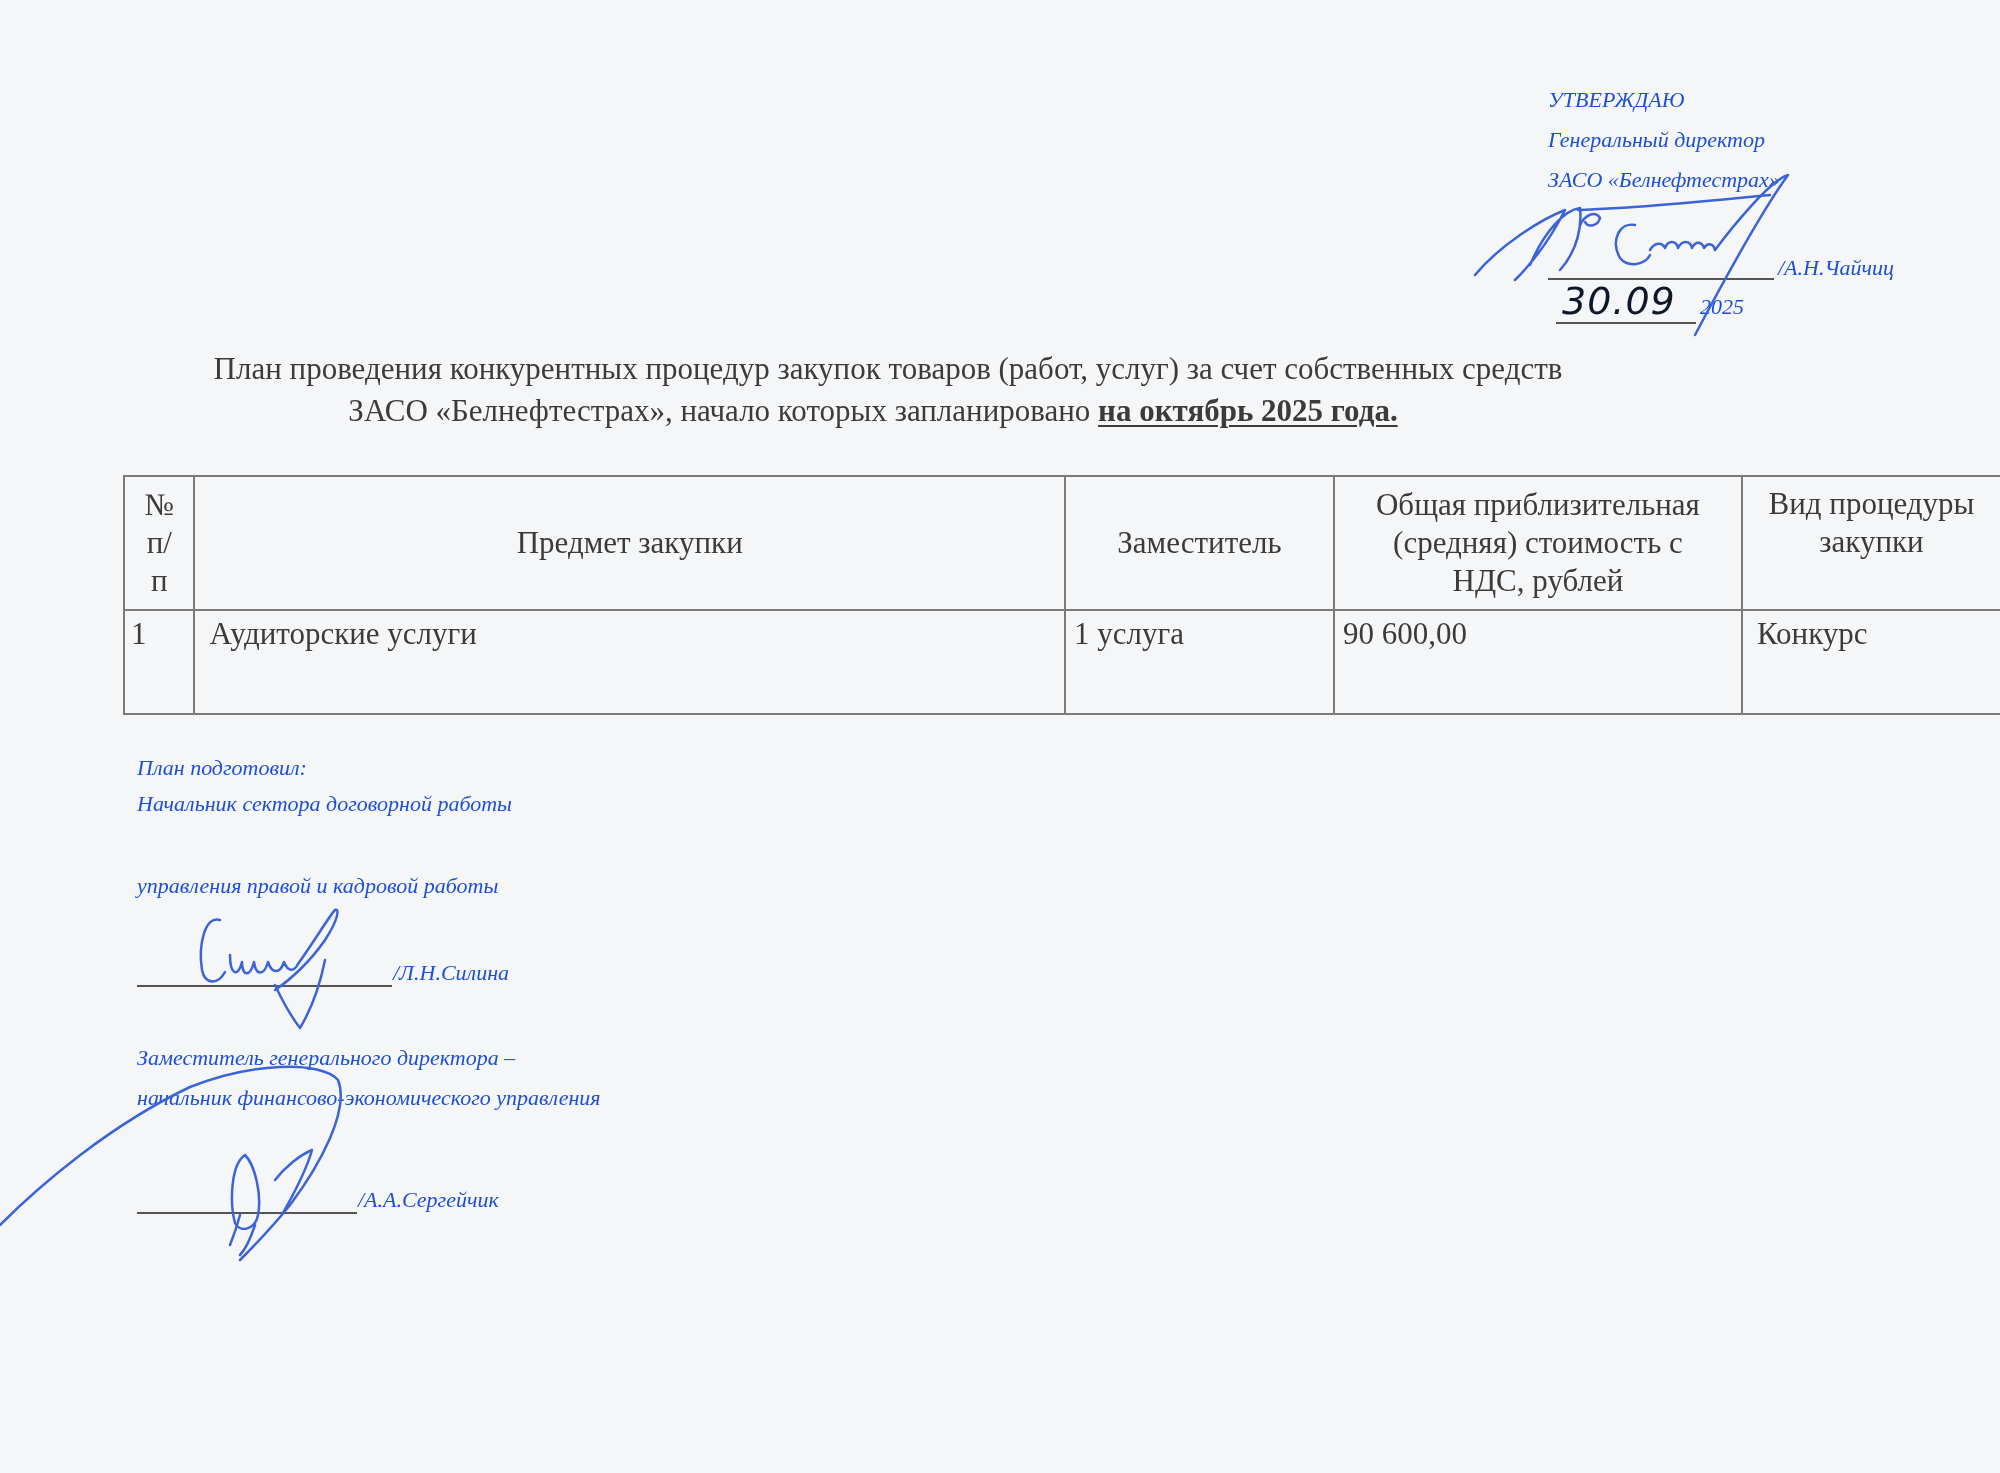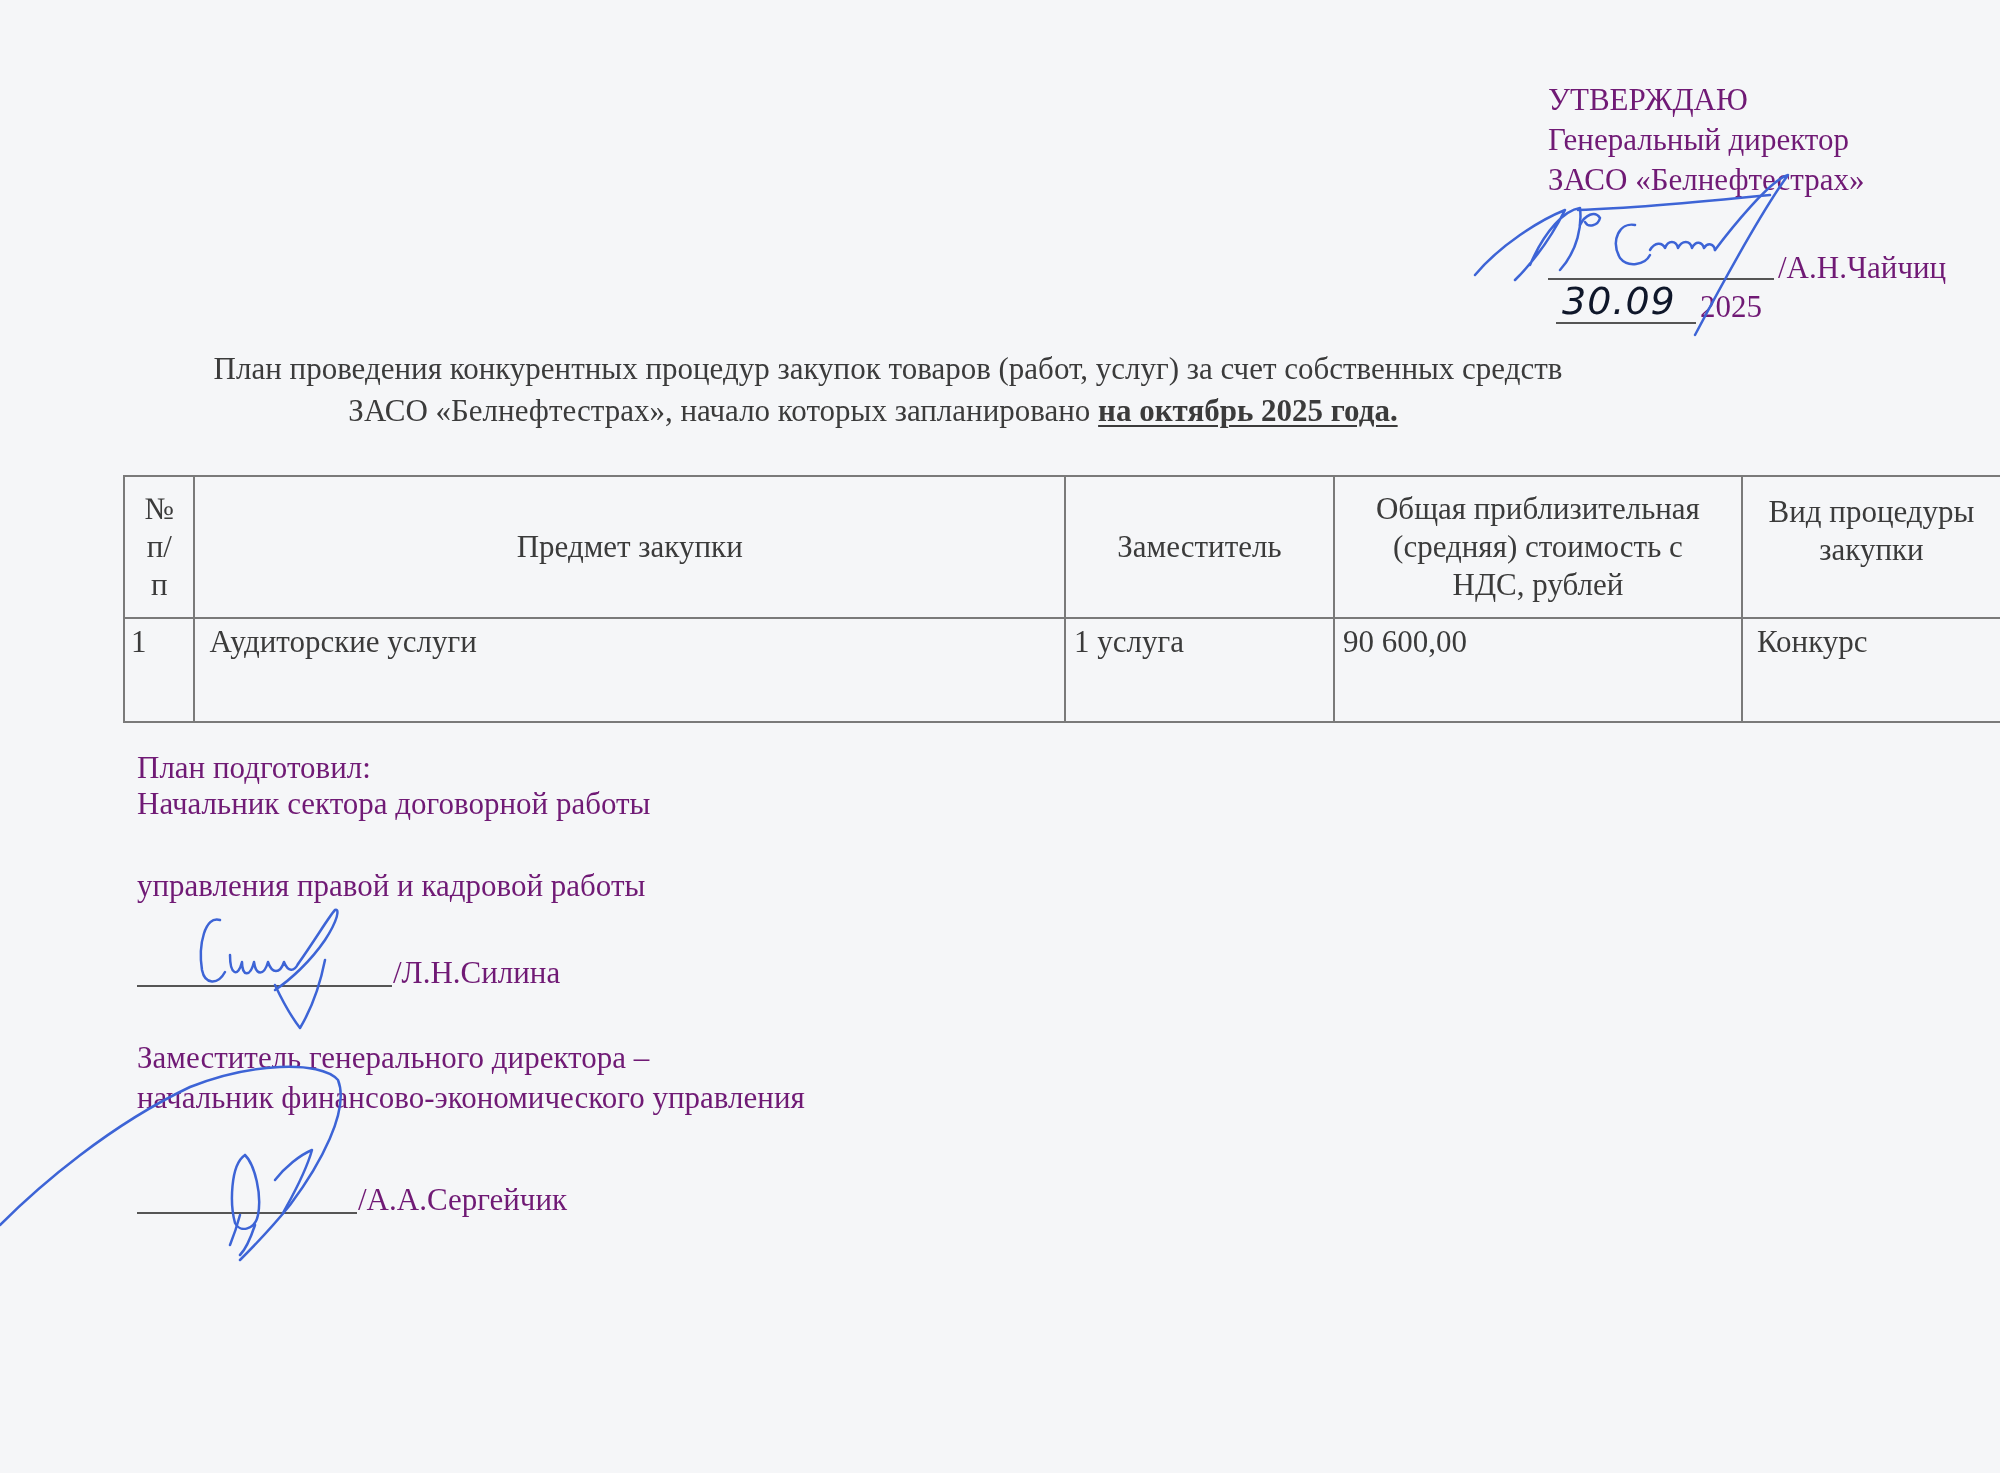--- a/index.html
+++ b/index.html
@@ -15,24 +15,25 @@
       font-family: "Liberation Serif", "DejaVu Serif", serif;
       color: #3a3a3a;
     }
     .page {
       position: absolute;
       left: 0; top: 0;
       width: 2000px; height: 1473px;
     }
     .txt {
       position: absolute;
-      font-size: 31px;
+      font-size: 22px;
       line-height: 40px;
       white-space: nowrap;
-      color: #701a75;
+      color: #1d4ed8;
+      font-style: italic;
     }
     
     .approve-block { left: 1548px; top: 80px; }
     .approve-block .line { display: block; height: 40px; }
     .sig-line-approve {
       position: absolute;
       left: 1548px; top: 278px;
       width: 226px; height: 0;
       border-top: 2px solid #555;
     }
@@ -174,21 +175,21 @@
           <div>п/</div>
           <div>п</div>
         </th>
         <th>Предмет закупки</th>
         <th>Заместитель</th>
         <th>
           <div>Общая приблизительная</div>
           <div>(средняя) стоимость с</div>
           <div>НДС, рублей</div>
         </th>
-        <th class="last-col" style="vertical-align:top; padding-top:16px;">
+        <th class="last-col" style="vertical-align:top; padding-top:8px;">
           <div style="white-space:nowrap;">Вид процедуры</div>
           <div>закупки</div>
         </th>
       </tr>
     </thead>
     <tbody>
       <tr>
         <td class="c-num">1</td>
         <td style="padding-left:14px;">Аудиторские услуги</td>
         <td>1 услуга</td>

